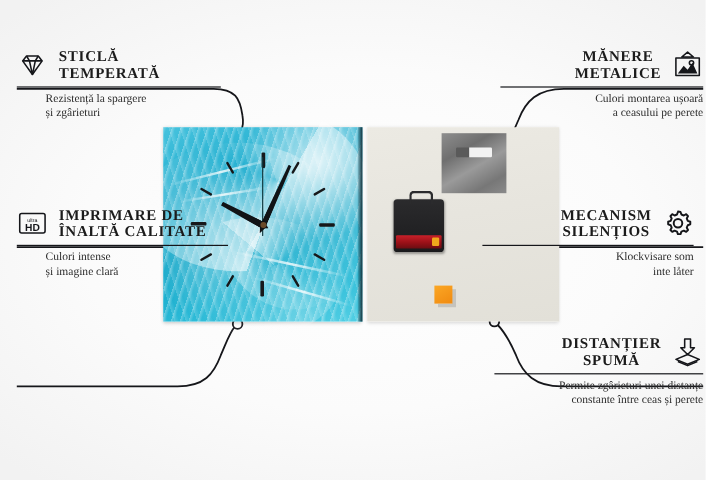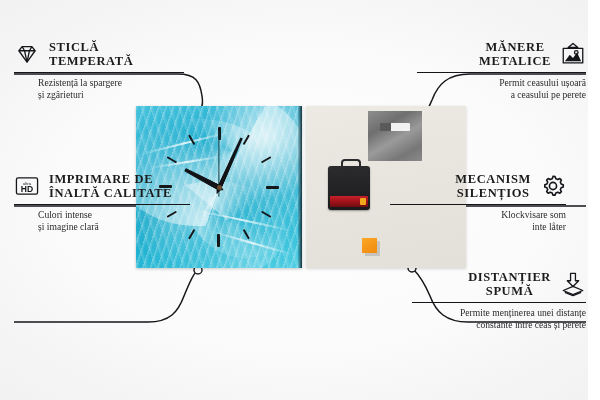--- a/index.html
+++ b/index.html
@@ -102,22 +102,22 @@
   .left  .title{text-align:left;}
   .left  .sub{text-align:left;margin-left:24px;}
   .right .head{justify-content:flex-end;}
   .right .title{text-align:center;}
   .right .sub{text-align:right;}
 
   #c1{left:14px;top:40px;width:170px;}
   #c2{left:14px;top:172px;width:176px;}
   #c3{left:14px;top:277px;width:170px;}
   #c4{left:417px;top:40px;width:169px;}
-  #c5{left:390px;top:172px;width:176px;}
-  #c6{left:412px;top:270px;width:174px;}
+  #c5{left:402px;top:172px;width:176px;}
+  #c6{left:412px;top:279px;width:174px;}
 
   svg.links{position:absolute;left:0;top:0;width:600px;height:400px;pointer-events:none;}
 </style>
 </head>
 <body>
 
 <div id="stage">
 
   <svg class="links" viewBox="0 0 600 400">
     <g fill="none" stroke="#15161a" stroke-width="1.5">
@@ -243,21 +243,21 @@
       <svg class="ico" viewBox="0 0 32 32">
         <g fill="none" stroke="#15161a" stroke-width="1.6" stroke-linejoin="round">
           <path d="M16 3 L10 8 H22 Z"></path>
           <rect x="4" y="9" width="24" height="18"></rect>
           <path d="M6 25 L12 17 L16 21 L21 14 L26 25 Z" fill="#15161a" stroke="none"></path>
           <circle cx="20" cy="14" r="2.2"></circle>
         </g>
       </svg>
     </div>
     <div class="rule"></div>
-    <div class="sub">Permit ceasului ușoară
+    <div class="sub">Culori montarea ușoară
 a ceasului pe perete</div>
   </div>
 
   <div class="callout right" id="c5">
     <div class="head">
       <div class="title">MECANISM
 SILENȚIOS</div>
       <svg class="ico" viewBox="0 0 32 32">
         <g fill="none" stroke="#15161a" stroke-width="2" stroke-linejoin="round">
           <path d="M16 4 l2.6 .5 .9 2.6 2.5 1 2.4-1.3 1.9 1.9 -1.3 2.4 1 2.5 2.6 .9 0 2.7 -2.6 .9 -1 2.5 1.3 2.4 -1.9 1.9 -2.4-1.3 -2.5 1 -.9 2.6 -2.7 0 -.9-2.6 -2.5-1 -2.4 1.3 -1.9-1.9 1.3-2.4 -1-2.5 -2.6-.9 0-2.7 2.6-.9 1-2.5 -1.3-2.4 1.9-1.9 2.4 1.3 2.5-1 .9-2.6 Z"></path>
@@ -276,17 +276,17 @@
 SPUMĂ</div>
       <svg class="ico" viewBox="0 0 32 32">
         <g fill="none" stroke="#15161a" stroke-width="1.6" stroke-linejoin="round">
           <path d="M13 3 h6 v9 h4 l-7 7 -7-7 h4 Z"></path>
           <path d="M16 19 L28 24 L16 29 L4 24 Z"></path>
           <path d="M6 26.2 L16 30.4 L26 26.2"></path>
         </g>
       </svg>
     </div>
     <div class="rule"></div>
-    <div class="sub">Permite menținerea unei distanțe
+    <div class="sub">Permite zgârieturi unei distanțe
 constante între ceas și perete</div>
   </div>
 
 </div>
 
 </body></html>

